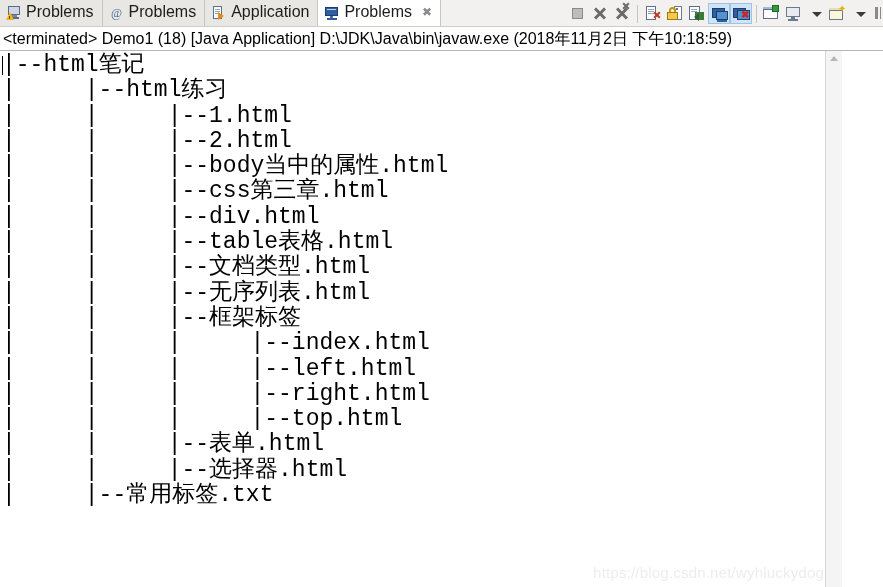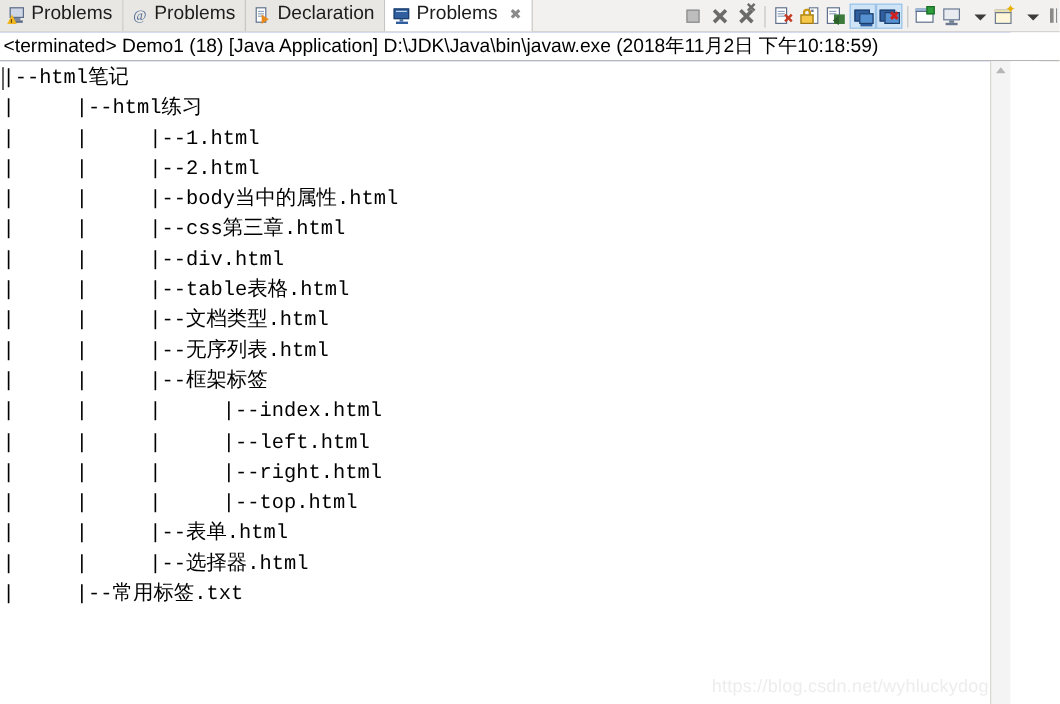--- a/index.html
+++ b/index.html
@@ -211,21 +211,21 @@
     position: absolute;
     left: 0; top: 51px;
     width: 866px;
     height: 536px;
     background: #ffffff;
     overflow: hidden;
     box-sizing: border-box;
   }
   .console-text {
     font-family: "Liberation Mono", "DejaVu Sans Mono", monospace;
-    font-size: 17px;
+    font-size: 23px;
     line-height: 25.3px;
     color: #000000;
     white-space: pre;
     padding: 2px 0 0 2px;
     margin: 0;
   }
   .caret-bar {
     position: absolute;
     left: 2px; top: 56px;
     width: 1px; height: 19px;
@@ -287,21 +287,21 @@
       </div>
 
       <div class="tab">
         <span class="tab-icon ic-decl">
           <span class="page"></span>
             <span class="l1"></span>
             <span class="l2"></span>
             <span class="l3"></span>
           <span class="arrow"></span>
         </span>
-        <span class="tab-label">Declaration</span>
+        <span class="tab-label">Application</span>
       </div>
 
       <div class="tab active">
         <span class="tab-icon ic-console">
           <span class="scr">
               <i></i>
             </span>
             <span class="st"></span>
             <span class="bs"></span>
         </span>

